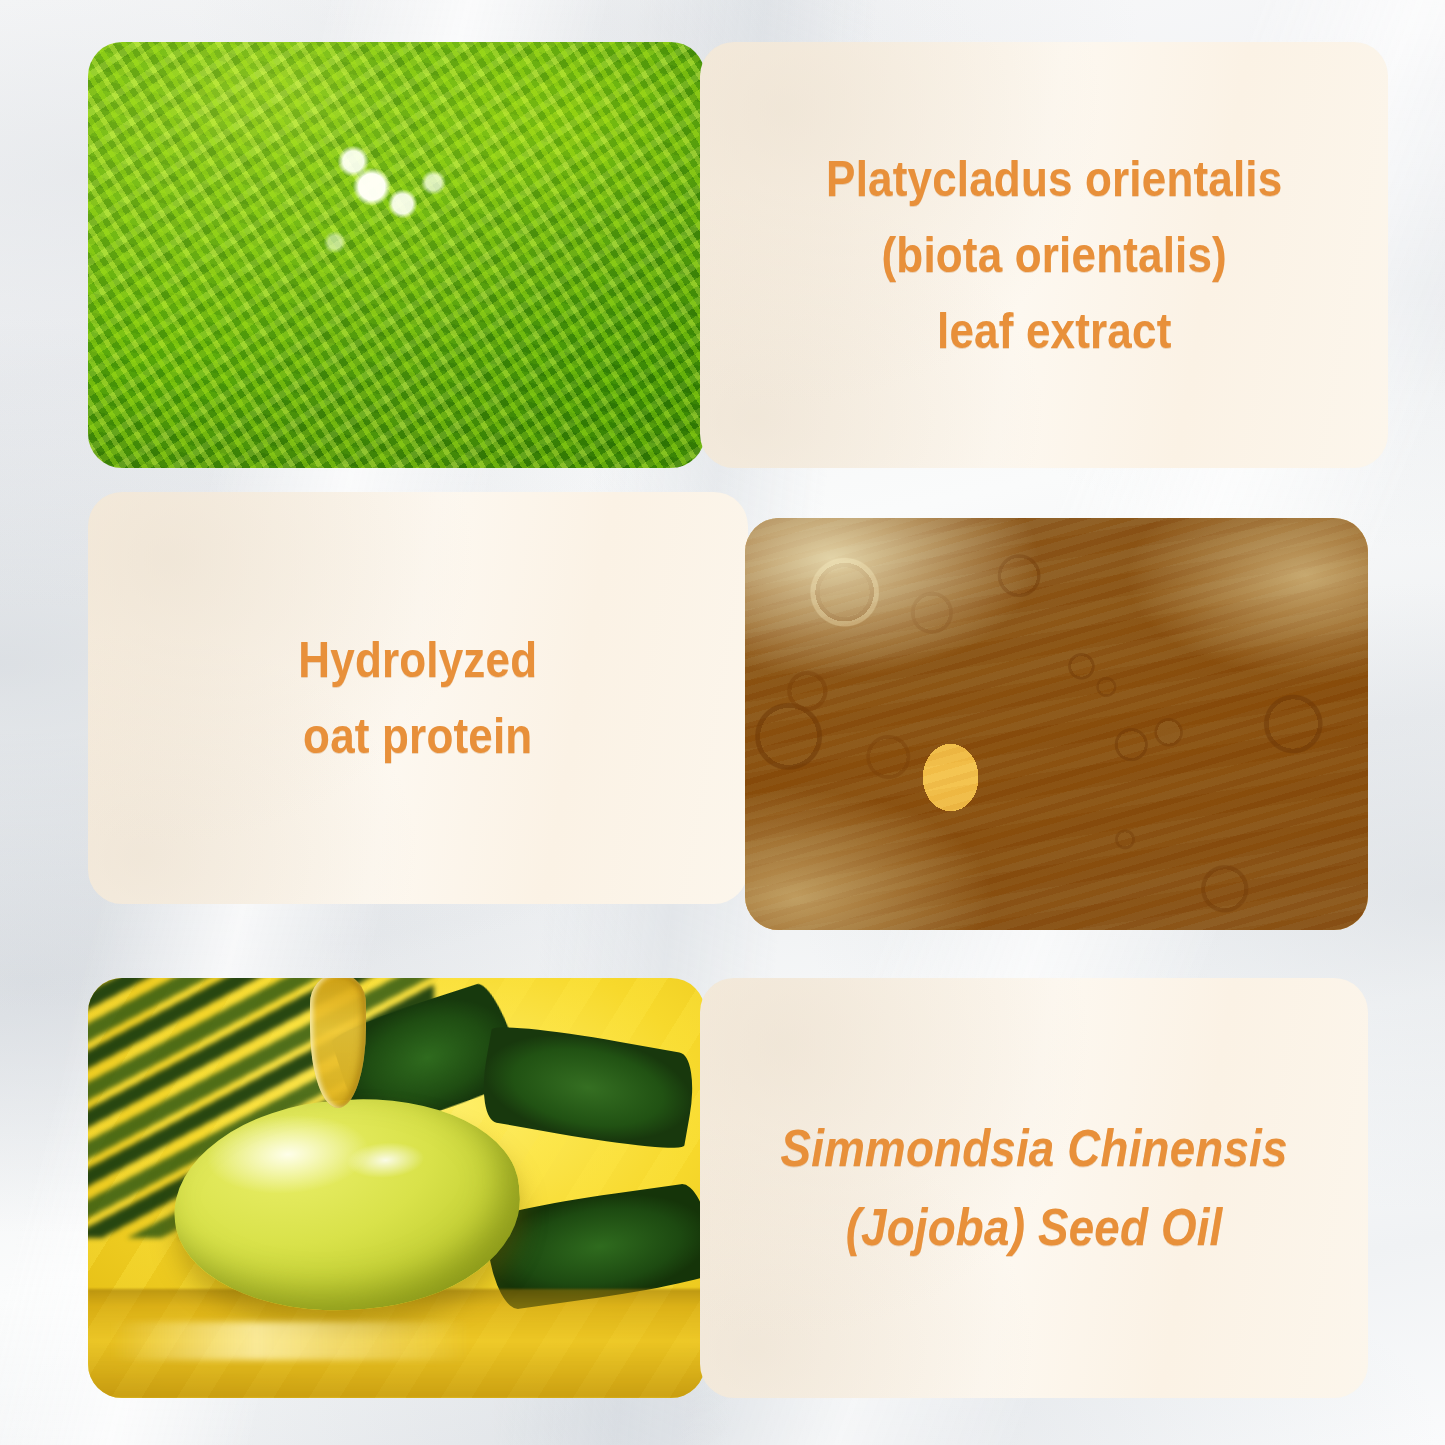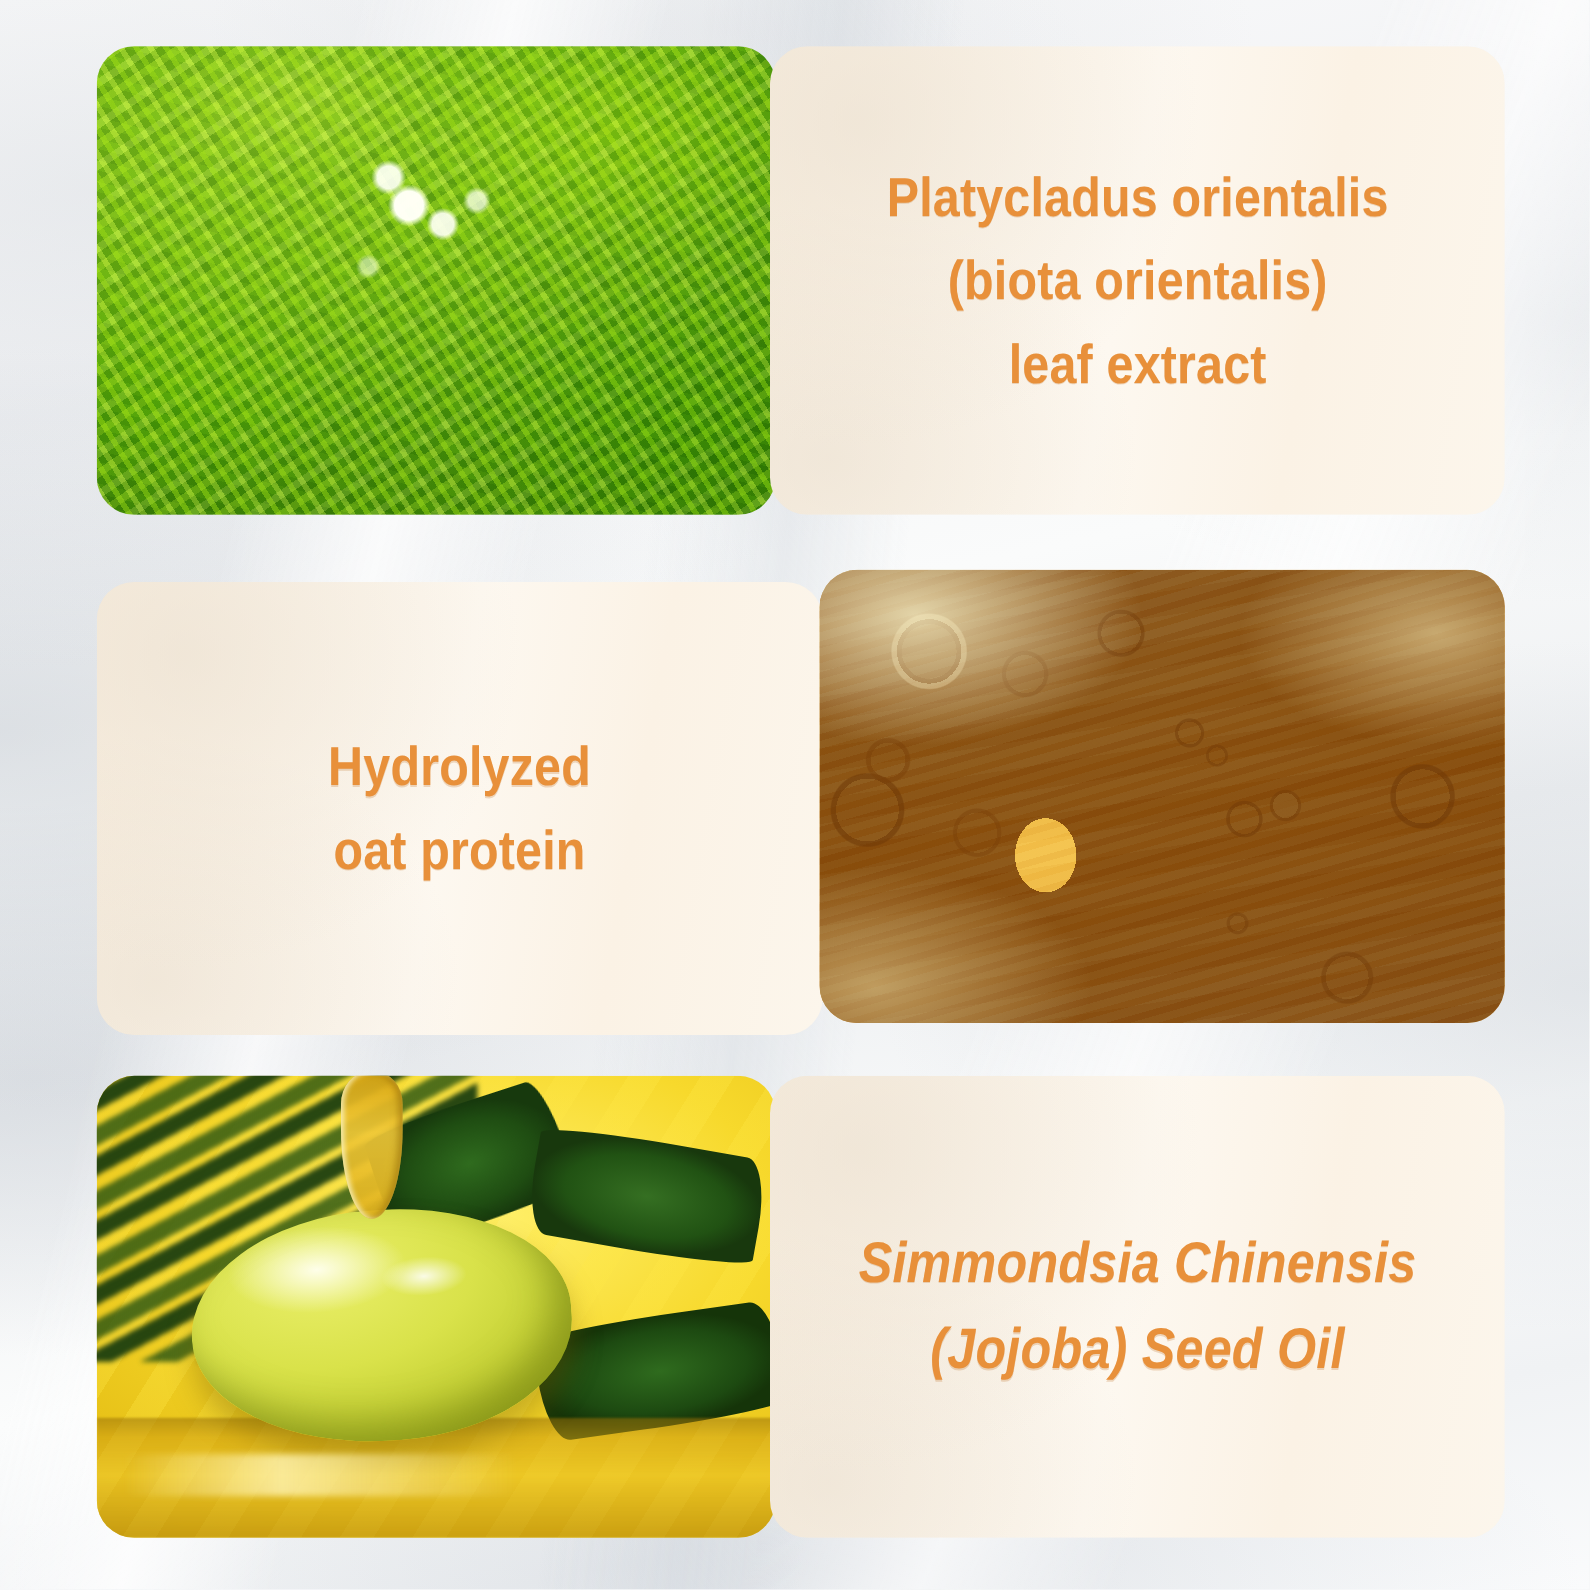--- a/index.html
+++ b/index.html
@@ -79,25 +79,25 @@
   }
   #r1-img .blur{
     position:absolute;inset:0;
     background:
       radial-gradient(42% 38% at 78% 18%, rgba(210,238,120,.55) 0%, rgba(210,238,120,0) 70%),
       radial-gradient(36% 34% at 12% 74%, rgba(150,206,50,.45) 0%, rgba(150,206,50,0) 72%),
       radial-gradient(50% 44% at 88% 82%, rgba(58,112,16,.42) 0%, rgba(58,112,16,0) 72%),
       radial-gradient(30% 26% at 30% 10%, rgba(236,248,180,.40) 0%, rgba(236,248,180,0) 70%);
     mix-blend-mode:soft-light;
   }
-  #r1-text{left:700px;top:42px;width:668px;height:426px;}
+  #r1-text{left:700px;top:42px;width:668px;height:426px;padding-left:20px;}
   #r1-text .label{font-size:50px;}
 
   
-  #r2-text{left:88px;top:529px;width:660px;height:412px;}
+  #r2-text{left:88px;top:492px;width:660px;height:412px;}
   #r2-text .label{font-size:50px;}
   #r2-img{left:745px;top:518px;width:623px;height:412px;}
   #r2-img .art{
     position:absolute;inset:0;
     background:
       repeating-linear-gradient(-16deg, rgba(214,140,30,.42) 0 6px, rgba(248,214,120,.30) 6px 13px, rgba(186,108,20,.34) 13px 19px, rgba(252,230,150,.26) 19px 27px),
       repeating-linear-gradient(-9deg, rgba(176,100,16,.26) 0 22px, rgba(255,236,166,.22) 22px 46px),
       linear-gradient(172deg, rgba(255,242,186,.85) 0%, rgba(250,214,110,.35) 28%, rgba(226,160,44,.45) 52%, rgba(250,216,118,.30) 74%, rgba(255,240,180,.70) 100%),
       radial-gradient(120% 100% at 18% 8%, #fdf3c0 0%, #f5cd68 34%, #e1a238 62%, #c9831f 100%);
     filter:saturate(1.12);

